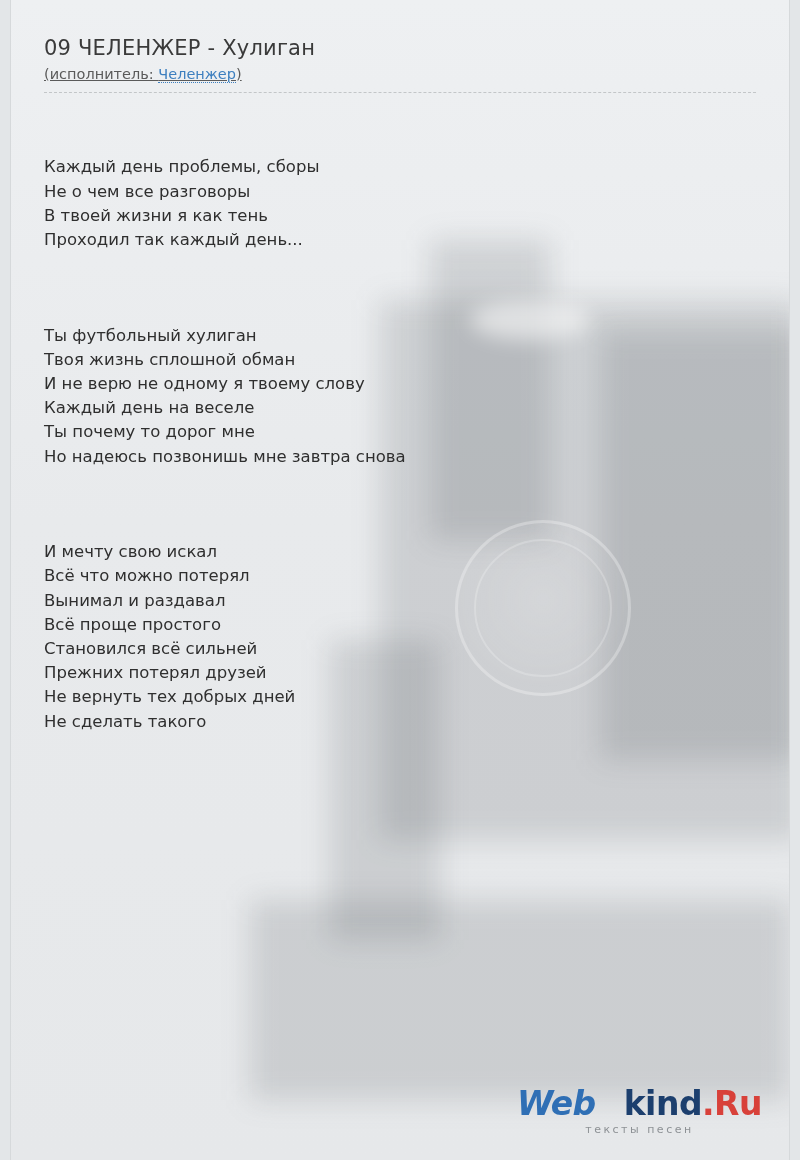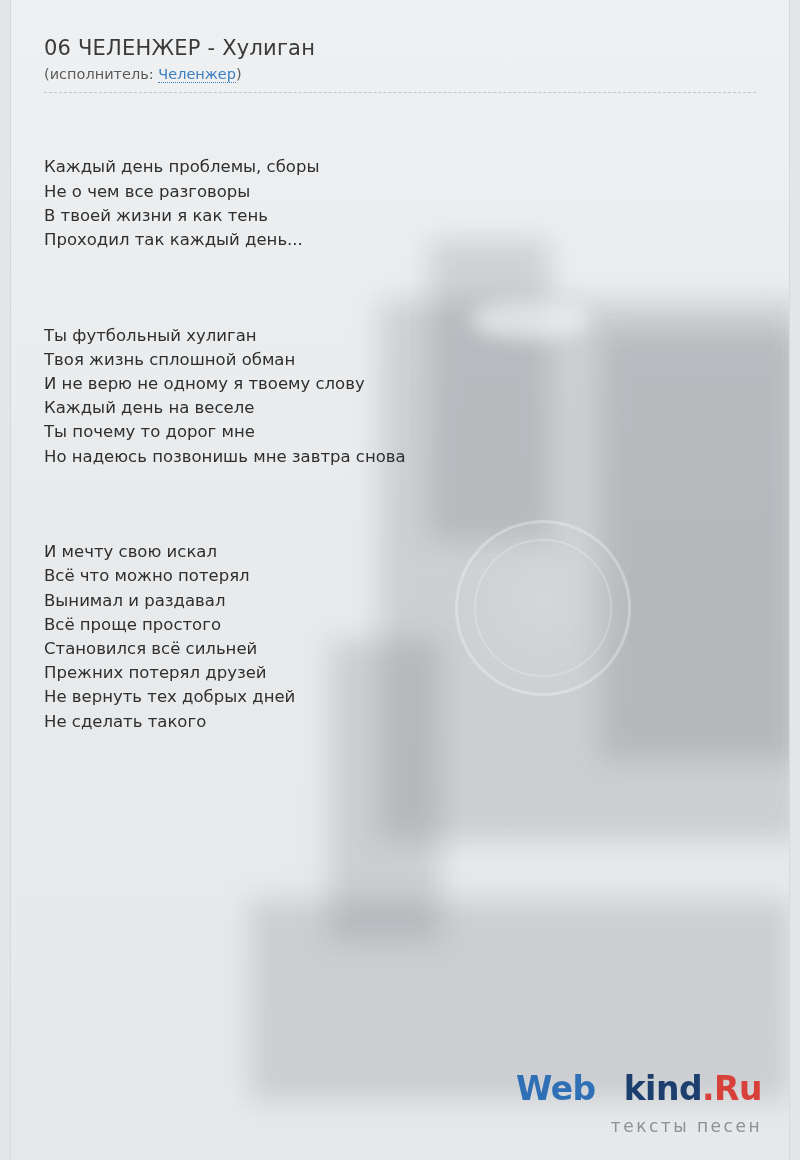--- a/index.html
+++ b/index.html
@@ -79,20 +79,21 @@
     font-size: 21px;
     color: #3a3a3a;
     font-weight: normal;
     margin: 0 0 6px 0;
     letter-spacing: 0.2px;
   }
   .artist-line {
     font-size: 14.5px;
     color: #5a5a5a;
     margin: 0 0 10px 0;
+    text-decoration: underline;
   }
   .artist-link {
     color: #3d7fbf;
     text-decoration: none;
     border-bottom: 1px dotted #3d7fbf;
     cursor: pointer;
   }
   .divider {
     border: none;
     border-top: 1px dashed #c3c6c8;
@@ -115,28 +116,29 @@
     bottom: 24px;
     text-align: right;
     user-select: none;
   }
   .logo-main {
     font-size: 33px;
     font-weight: bold;
     letter-spacing: -0.5px;
     line-height: 1;
   }
-  .logo-web { color: #2f6fb5; }
+  .logo-web { color: #2f6fb5; font-style: italic; }
   .logo-kind { color: #1c3f6e; margin-left: 28px; }
   .logo-ru { color: #d8413a; }
   .logo-sub {
-    font-size: 17px;
+    font-size: 11px;
     color: #8d9195;
     letter-spacing: 2.5px;
-    margin-top: 11px;
+    margin-top: 3px;
+    text-align: center;
   }
 </style>
 </head>
 <body>
 
 <div class="page">
 
   <div class="backdrop">
     <div class="dark-block b1"></div>
     <div class="dark-block b2"></div>
@@ -144,21 +146,21 @@
     <div class="dark-block b4"></div>
     <div class="dark-block b5"></div>
     <div class="glow"></div>
     <div class="emblem"></div>
   </div>
 
   <div class="edge-left"></div>
   <div class="edge-right"></div>
 
   <div class="content">
-    <h1 class="song-title">06 ЧЕЛЕНЖЕР - Хулиган</h1>
+    <h1 class="song-title">09 ЧЕЛЕНЖЕР - Хулиган</h1>
 
     <div class="artist-line"><span>(исполнитель: </span><a class="artist-link" href="#">Челенжер</a><span>)</span></div>
 
     <hr class="divider">
 
     <div class="lyrics">
       <p class="stanza">Каждый день проблемы, сборы
 Не о чем все разговоры
 В твоей жизни я как тень
 Проходил так каждый день...</p>

